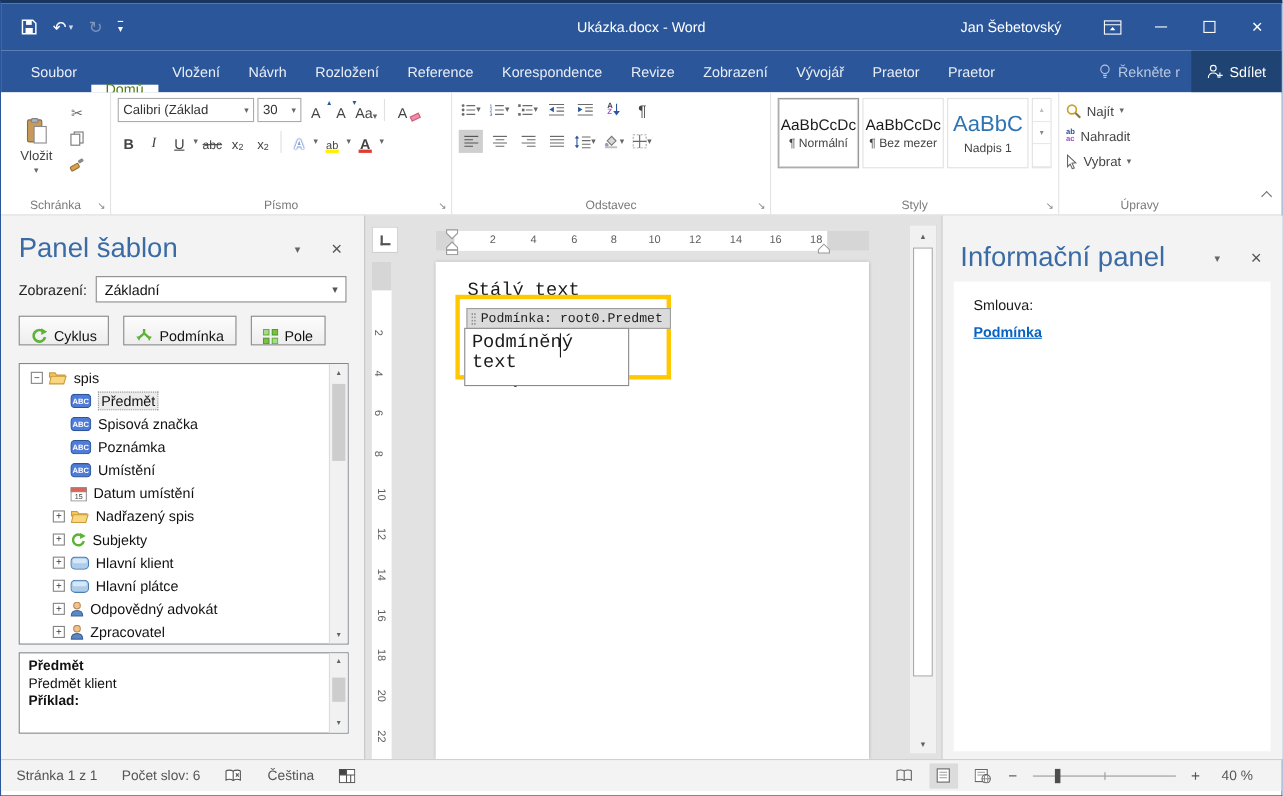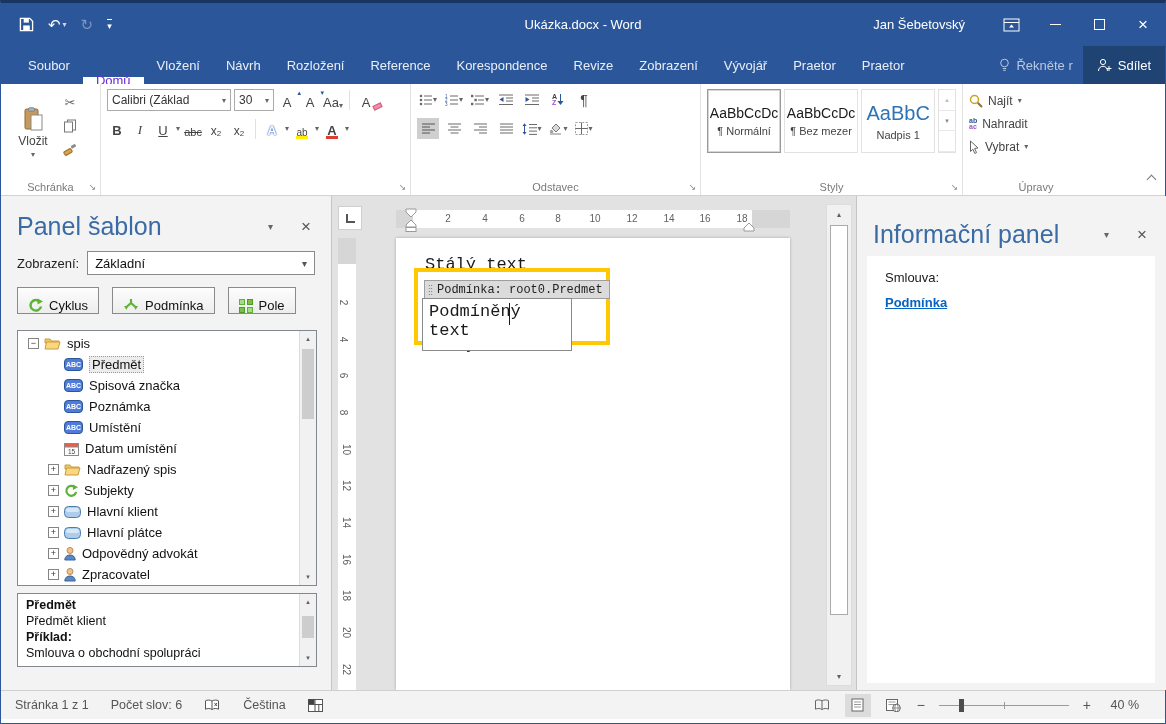--- a/index.html
+++ b/index.html
@@ -18,21 +18,21 @@
   .tb-right { margin-left:auto; display:flex; align-items:center; height:100%; }
   .tb-user { font-size:13px; margin-right:24px; }
   .tb-ctl { width:44px; height:100%; display:flex; align-items:center; justify-content:center; font-size:13px; }
   .maxbox { width:11px; height:11px; border:1px solid #fff; }
   .minbar { width:11px; height:1px; background:#fff; display:inline-block; }
   .closex { font-size:17px; font-weight:400; }
 
   
   .tabrow { height:38px; background:#2B579A; display:flex; align-items:stretch; padding-left:14px; flex:none; }
   .tab { color:#E9EEF6; font-size:13px; padding:0 13px; display:flex; align-items:center; }
-  .tab.active { background:#fff; color:#6d28d9;margin-top:31px; }
+  .tab.active { background:#fff; color:#4d7c0f;margin-top:31px; }
   .tabrow-right { margin-left:auto; display:flex; align-items:stretch; }
   .tellme { color:#B9C7DF; font-size:13px; display:flex; align-items:center; gap:6px; padding:0 10px; }
   .share { background:#1F4473; color:#fff; font-size:13px; display:flex; align-items:center; gap:6px; padding:0 14px; }
 
   
   .ribbon { height:112px; background:#fff; border-bottom:1px solid #D2D2D2; display:flex; position:relative; flex:none; }
   .rgroup { position:relative; border-right:1px solid #E3E3E3; padding:5px 6px 18px 6px; }
   .rlabel { position:absolute; bottom:2px; left:0; right:0; text-align:center; font-size:11px; color:#7A7A7A; }
   .launcher { position:absolute; bottom:3px; right:4px; font-size:9px; color:#8B8B8B; line-height:1; }
   .dd { font-size:8px; color:#666; }
@@ -318,20 +318,21 @@
             <span>ab</span>
             <span class="mark" style="background:#FFF000"></span>
           </span>
         <span class="dd">▾</span>
         <span class="fbtn b">
             <span>A</span>
             <span class="mark" style="background:#E03C31"></span>
           </span>
         <span class="dd">▾</span>
       </div>
+      <div class="rlabel">Písmo</div>
       <span class="launcher">↘</span>
     </div>
 
     <div class="rgroup g-para">
       <div class="prow">
         <span class="pbtn">
             <svg width="14" height="12" viewBox="0 0 14 12">
               <g stroke="#6A6A6A">
                 <line x1="5" y1="2" x2="13" y2="2"></line>
                 <line x1="5" y1="6" x2="13" y2="6"></line>
@@ -712,21 +713,20 @@
           <span class="sb-arrow" style="top:0">▴</span>
           <span class="sb-thumb" style="top:18px;height:70px"></span>
           <span class="sb-arrow" style="bottom:0">▾</span>
         </div>
       </div>
 
       <div class="lp-desc">
         <div><b>Předmět</b></div>
         <div>Předmět klient</div>
         <div><b>Příklad:</b></div>
-        <div>Smlouva o obchodní spolupráci</div>
         <div class="desc-scroll">
           <span class="sb-arrow" style="top:0">▴</span>
           <span class="sb-thumb" style="top:22px;height:22px"></span>
           <span class="sb-arrow" style="bottom:0">▾</span>
         </div>
       </div>
     </div>
 
     <div class="doc-area">
       <div class="tab-selector">

